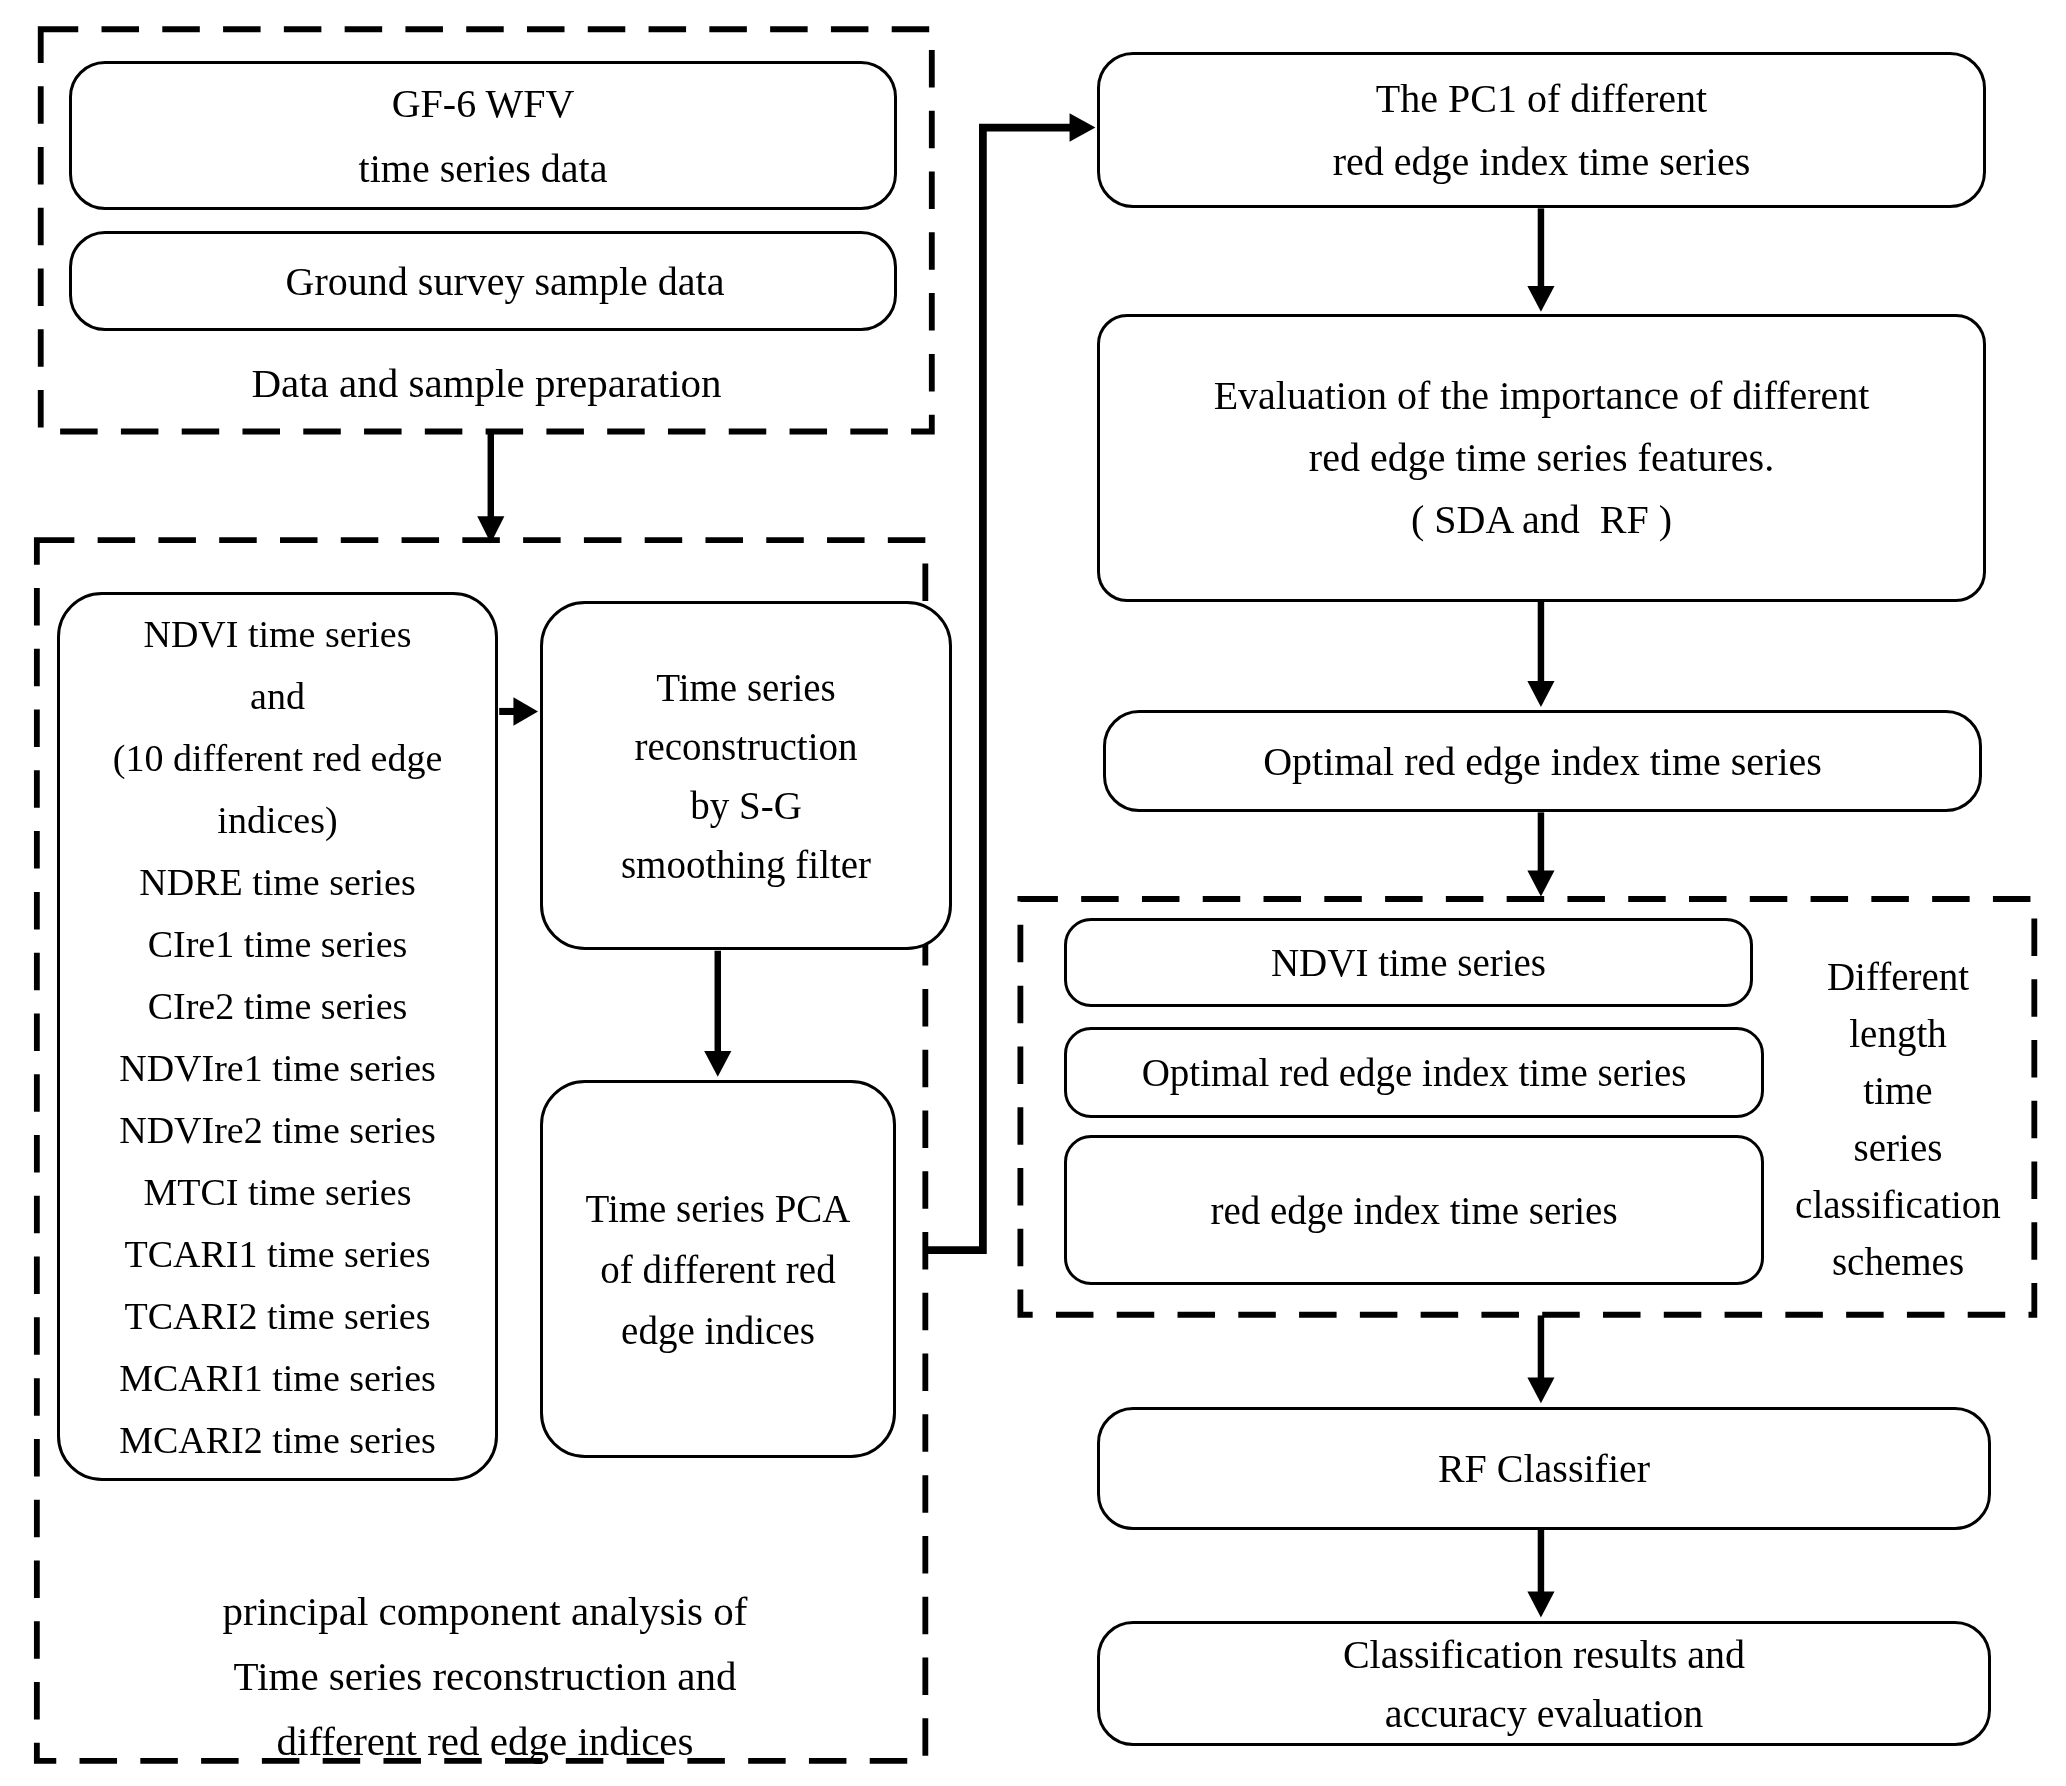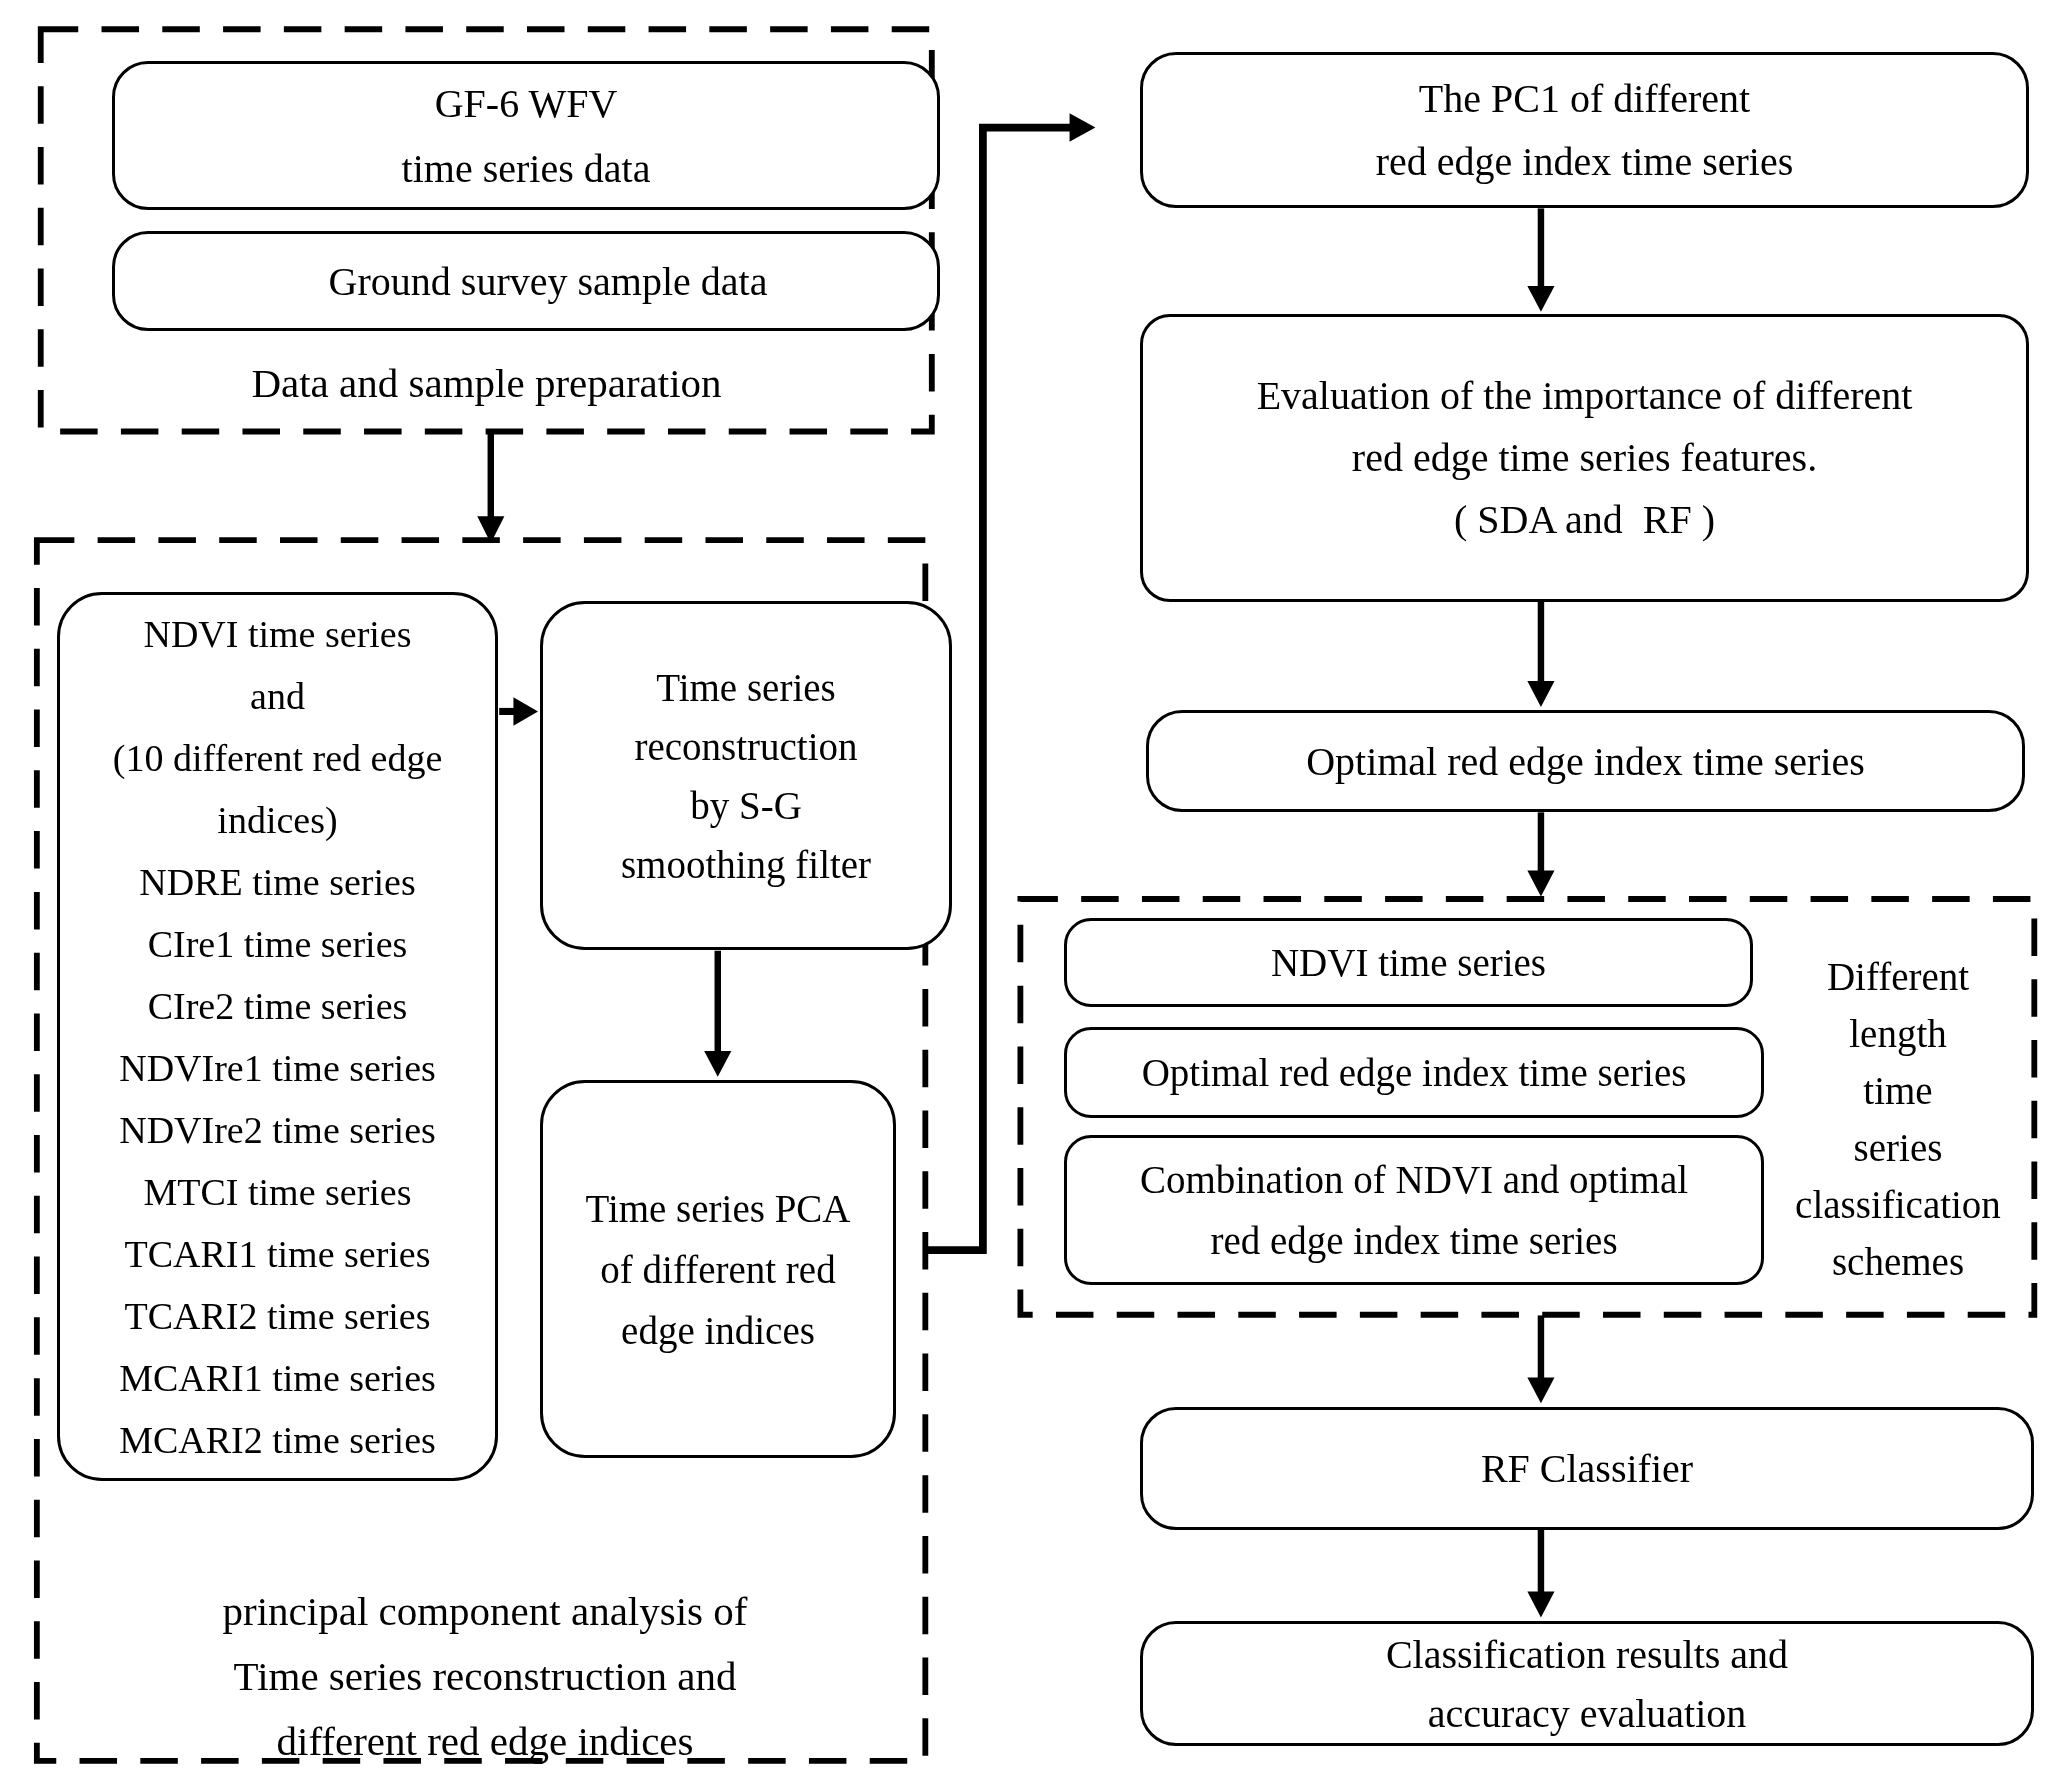--- a/index.html
+++ b/index.html
@@ -31,21 +31,21 @@
   .cap {
     position: absolute;
     display: flex;
     flex-direction: column;
     align-items: center;
     justify-content: flex-end;
     text-align: center;
   }
   .ln { white-space: pre; }
   .r-lg { border-radius: 45px; }
-  .r-md { border-radius: 36px; margin-left: 43px; }
+  .r-md { border-radius: 36px; }
   .r-sm { border-radius: 27px; }
 </style>
 </head>
 <body>
 
 <div class="canvas">
 
   <svg class="wires" viewBox="0 0 3195 2763">
 
     <rect x="63" y="45" width="1378" height="622" fill="none" stroke="#000" stroke-width="9" stroke-dasharray="58 36"></rect>
@@ -166,21 +166,20 @@
 
   <div class="box r-sm" style="left:1064px; top:918px; width:689px; height:89px; font-size:39px;">
     <div class="ln">NDVI time series</div>
   </div>
 
   <div class="box r-sm" style="left:1064px; top:1027px; width:700px; height:91px; font-size:39px;">
     <div class="ln">Optimal red edge index time series</div>
   </div>
 
   <div class="box r-sm" style="left:1064px; top:1135px; width:700px; height:150px; font-size:39px; line-height:61px;">
-    <div class="ln">Combination of NDVI and optimal</div>
     <div class="ln">red edge index time series</div>
   </div>
 
   <div class="cap" style="left:1764px; top:941px; width:268px; height:349px; font-size:39px; line-height:57px;">
     <div class="ln">Different</div>
     <div class="ln">length</div>
     <div class="ln">time</div>
     <div class="ln">series</div>
     <div class="ln">classification</div>
     <div class="ln">schemes</div>

